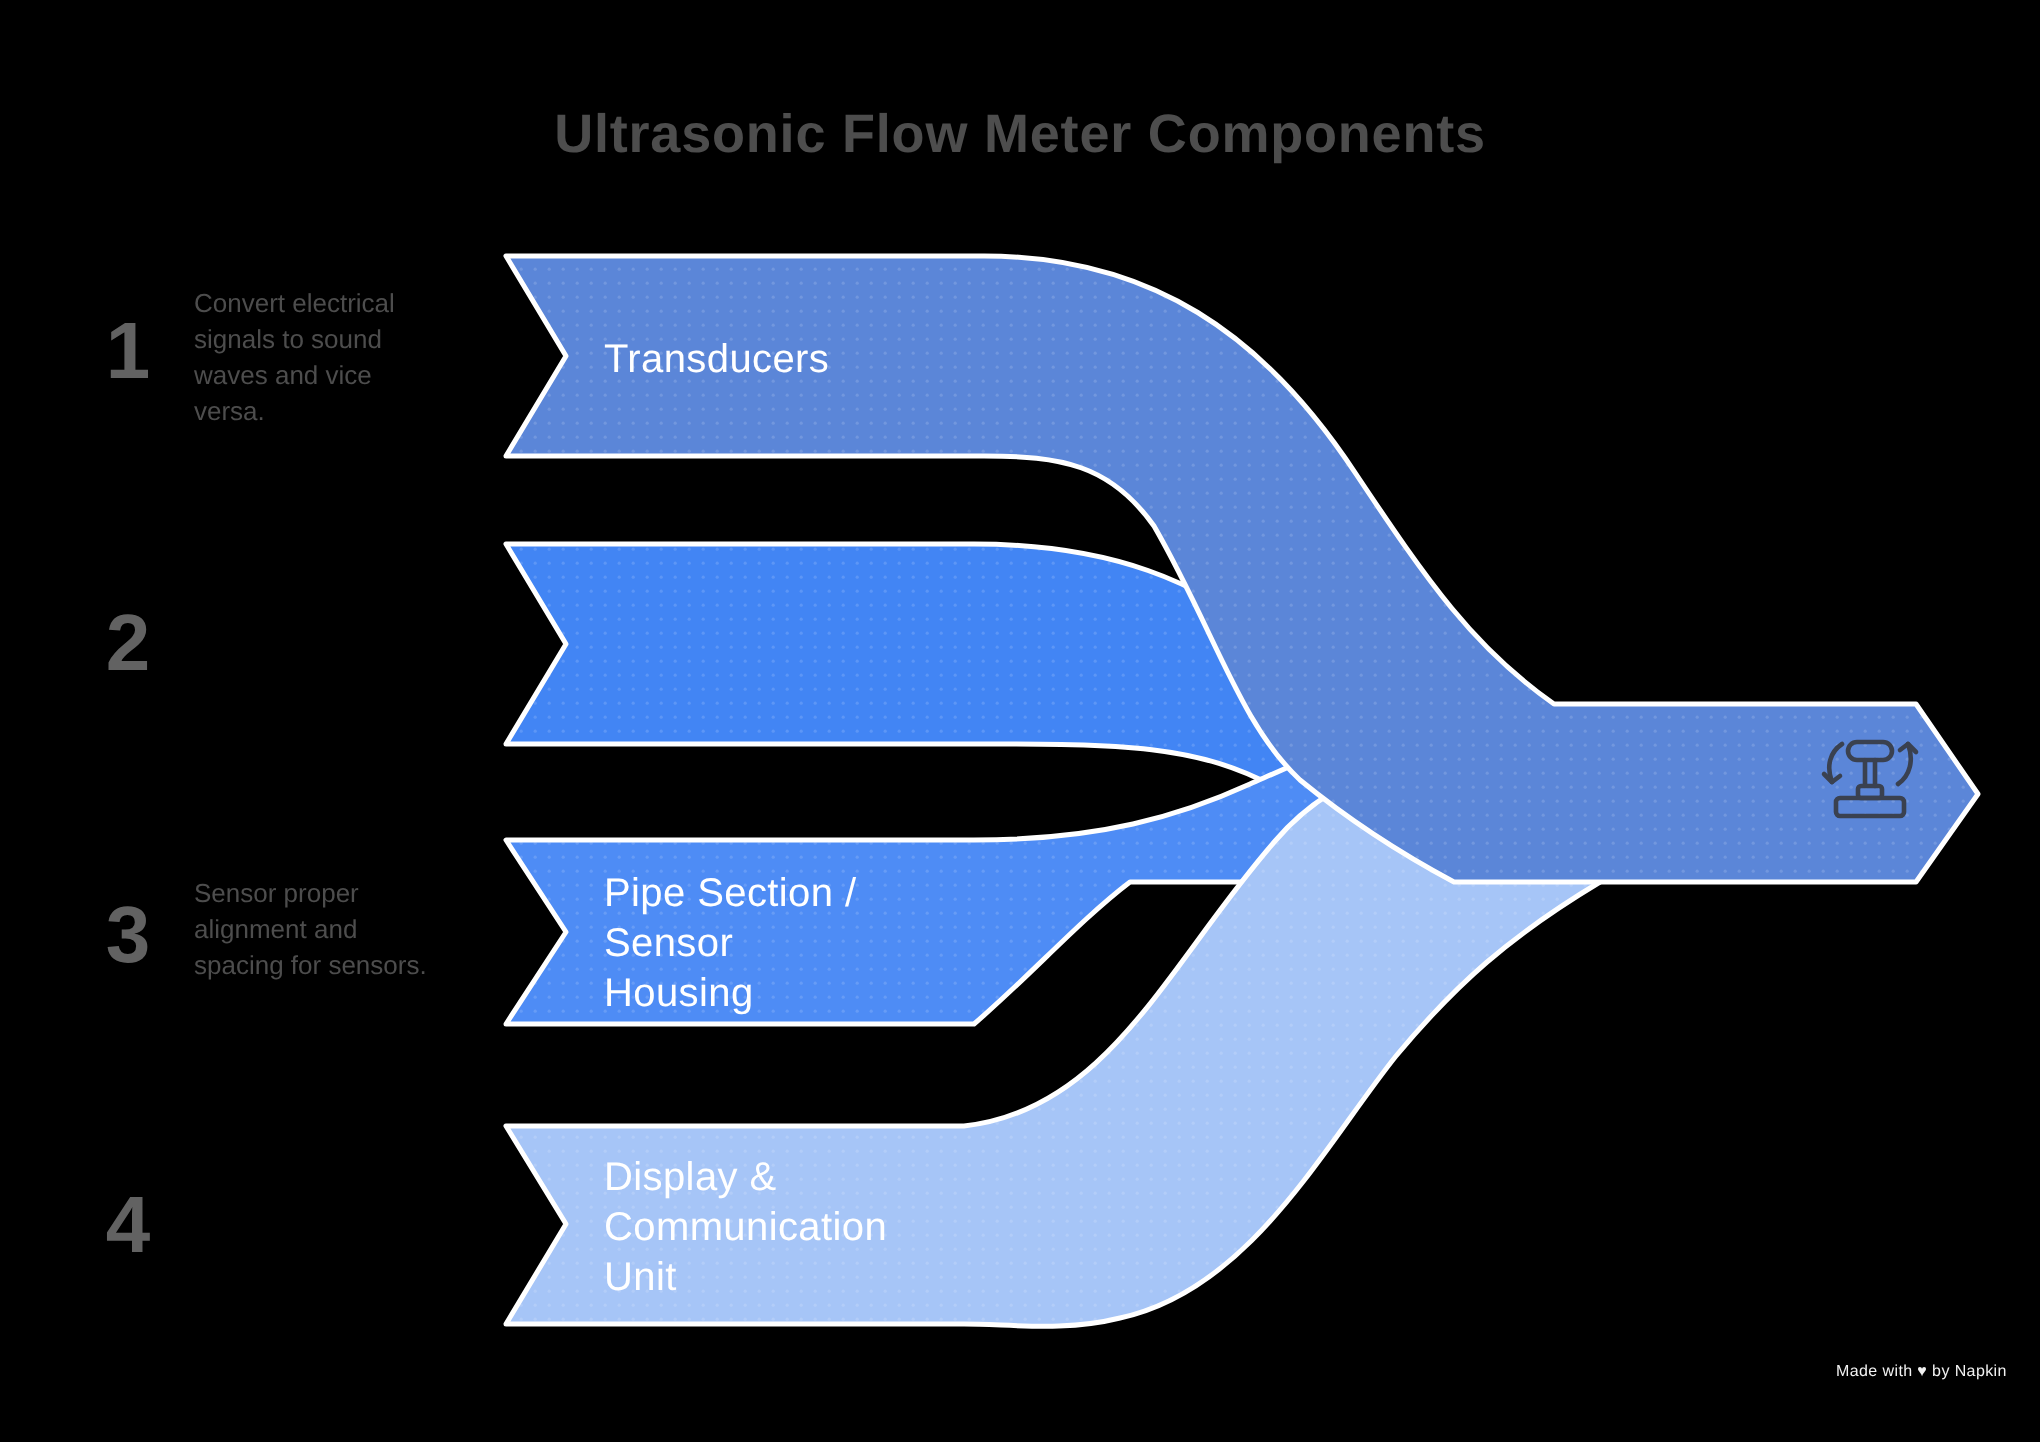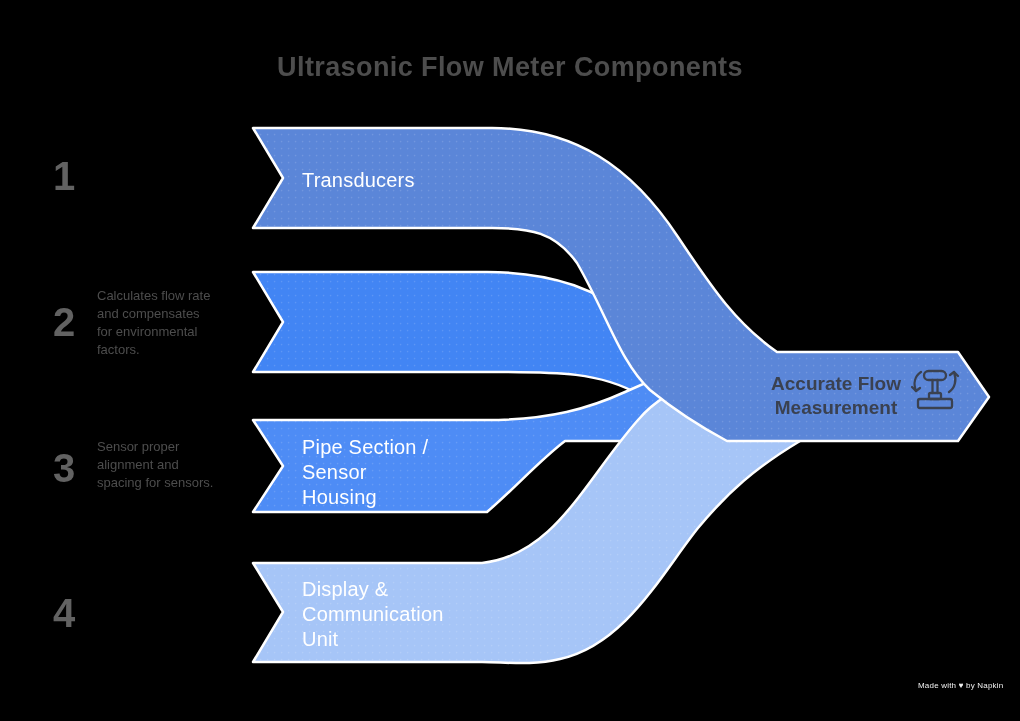--- a/index.html
+++ b/index.html
@@ -79,41 +79,39 @@
         L 727,441
         C 697,425 672,408 650,390
         C 620,362 607,315 577,263
         C 555,232 530,228 492,228
         L 253,228 L 283,178 Z"></path>
     </g>
     <use href="#rb1" fill="url(#dots)"></use>
   </svg>
 
   <div class="num n1">1</div>
+  <div class="desc d1">Convert electrical
+signals to sound
+waves and vice
+versa.</div>
   <div class="num n2">2</div>
-  <div class="desc d2">Calculates flow rate
-and compensates
-for environmental
-factors.</div>
   <div class="num n3">3</div>
   <div class="desc d3">Sensor proper
 alignment and
 spacing for sensors.</div>
   <div class="num n4">4</div>
 
   <div class="blabel l1">Transducers</div>
   <div class="blabel l3">Pipe Section /
 Sensor
 Housing</div>
   <div class="blabel l4">Display &amp;
 Communication
 Unit</div>
 
-  <div class="result-label">Accurate Flow
-Measurement</div>
   <svg class="result-icon" width="60" height="52" viewBox="0 0 60 52">
     <g fill="none" stroke="#3a4150" stroke-width="2.3" stroke-linecap="round" stroke-linejoin="round">
       <rect x="19" y="5" width="22" height="9" rx="4.5"></rect>
       <path d="M27.5,14 L27.5,27 M32.5,14 L32.5,27"></path>
       <rect x="24" y="27" width="12" height="6" rx="1.5"></rect>
       <rect x="13" y="33" width="34" height="9" rx="2"></rect>
       <path d="M16,6 C10,10 8,17 11,25"></path>
       <path d="M7,21 L11,25 L15,22"></path>
       <path d="M44,26 C50,22 52,14 49,6"></path>
       <path d="M53,10 L49,6 L45,9"></path>

